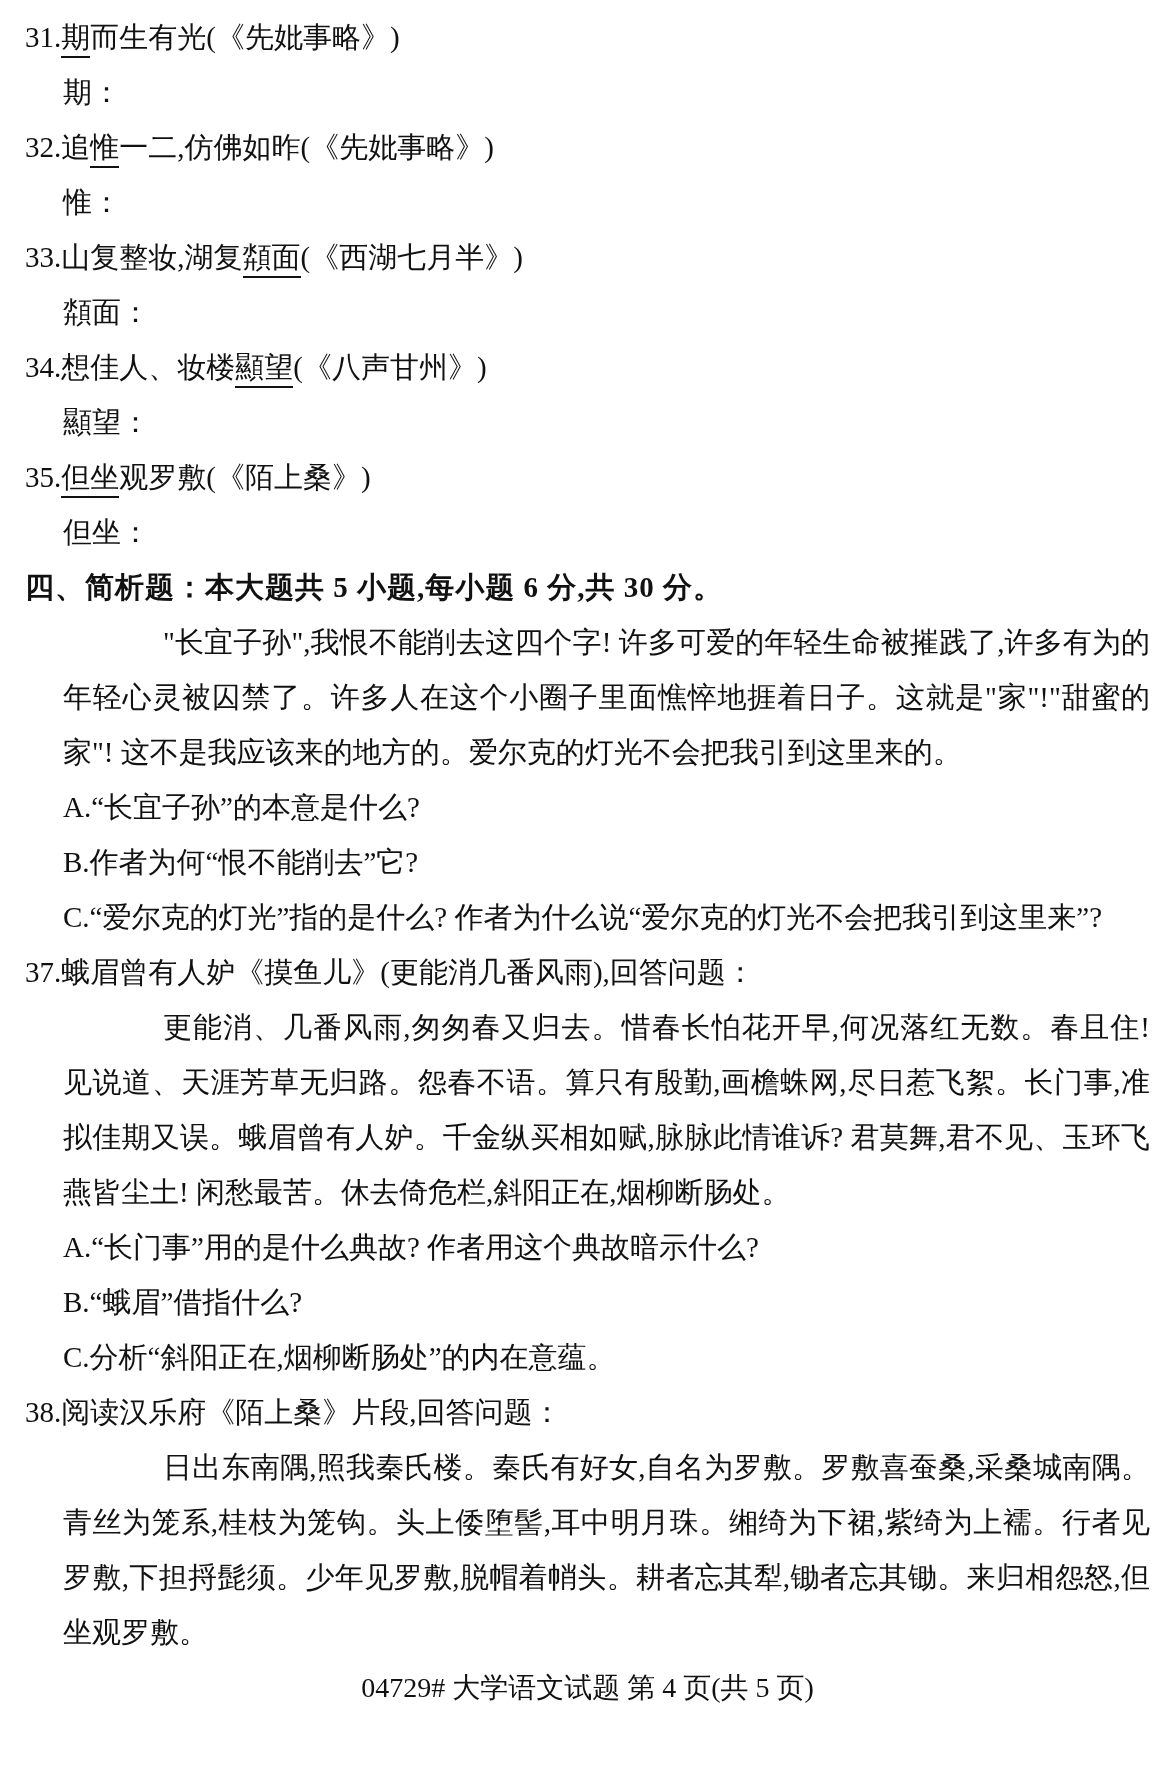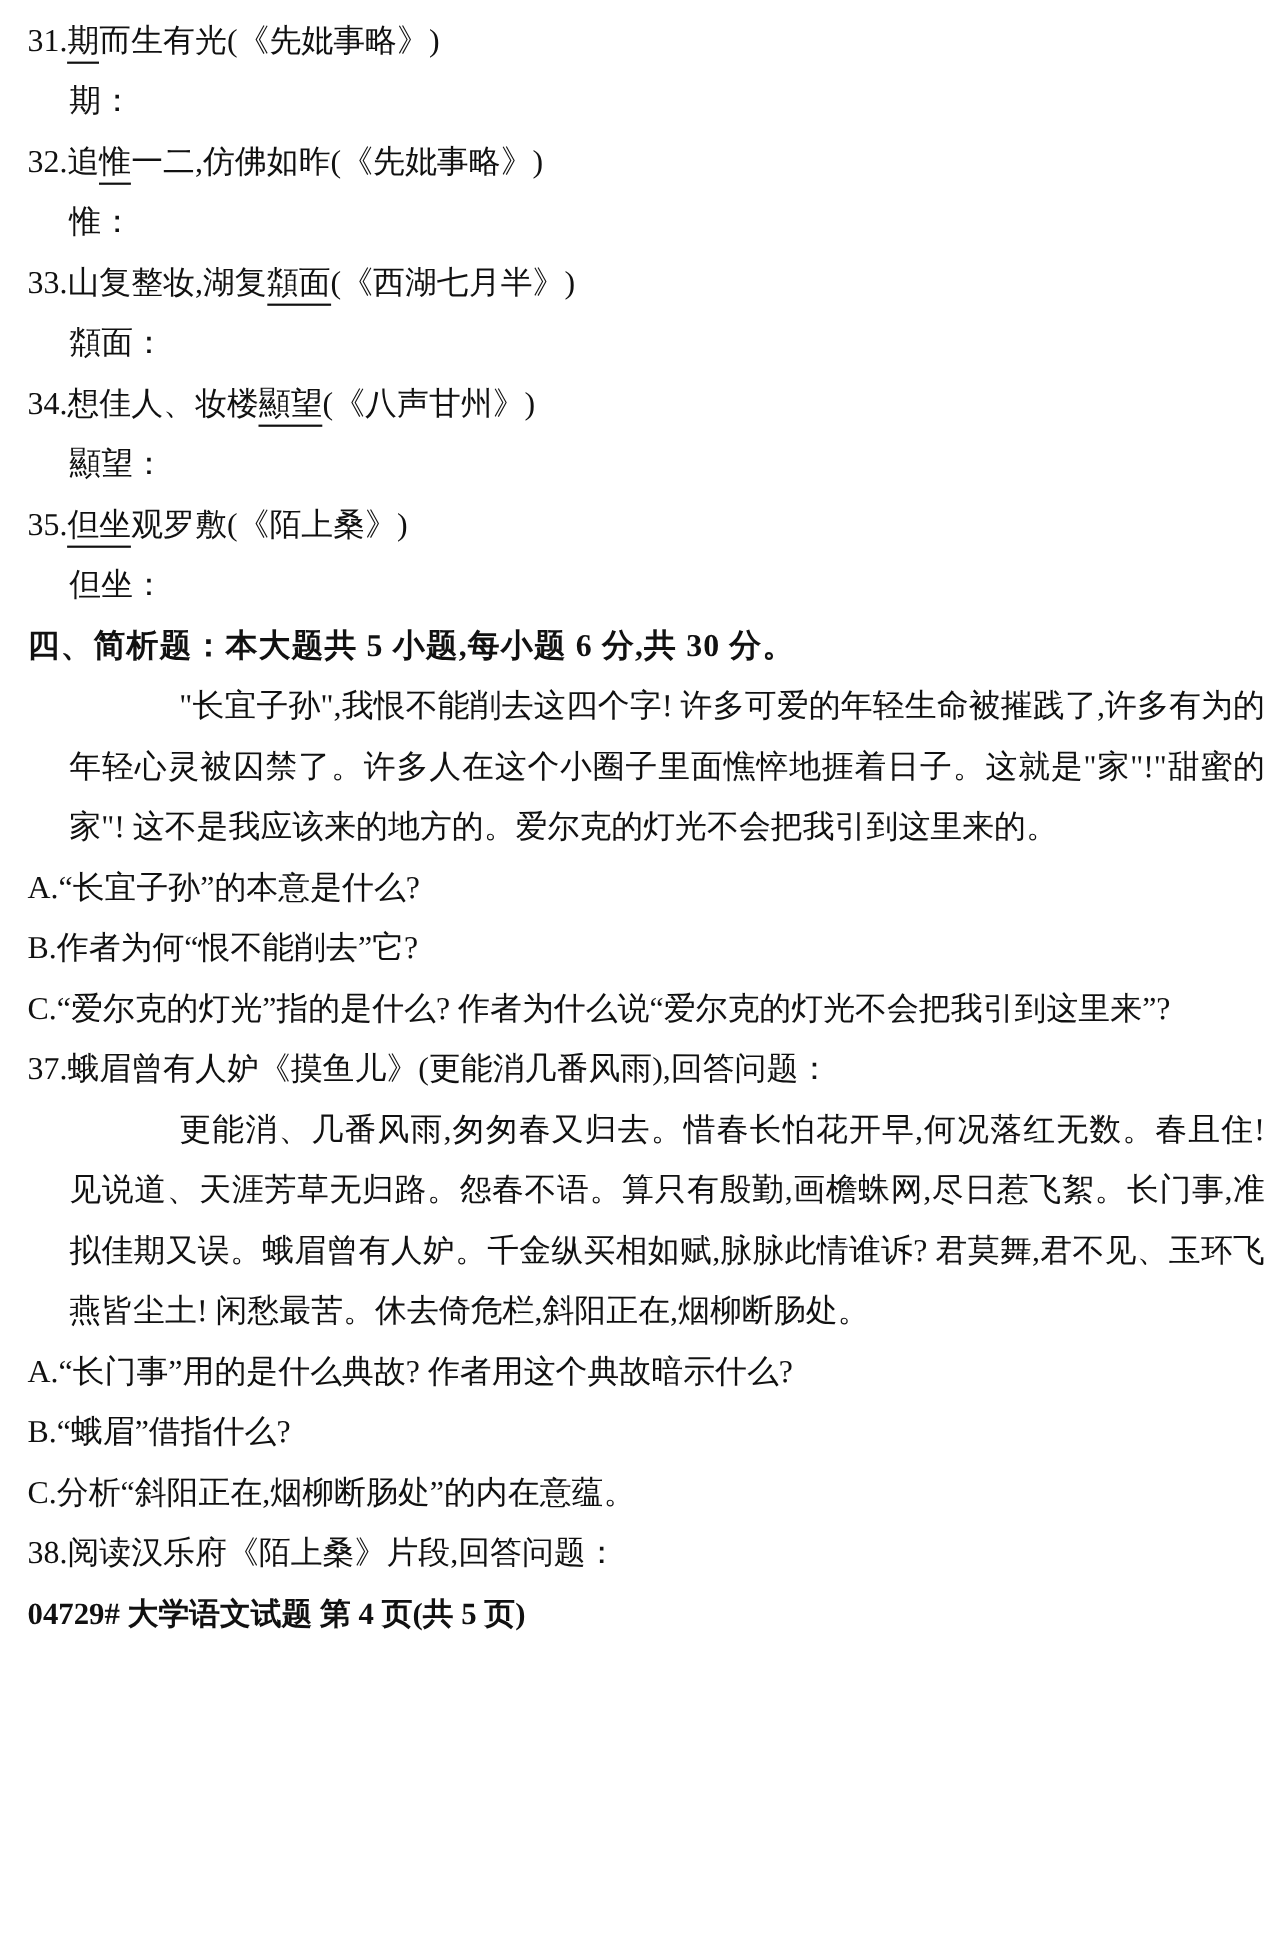--- a/index.html
+++ b/index.html
@@ -14,23 +14,23 @@
   .line { line-height:55px; white-space:nowrap; }
   .num { margin-right:0; }
   .answer { margin-left:38px; line-height:55px; }
   .heading { font-weight:bold; line-height:55px; letter-spacing:1px; }
   .passage {
     margin:0 0 0 38px;
     text-align:justify;
     text-indent:100px;
     line-height:55px;
   }
-  .sub { line-height:55px; }
+  .sub { margin-left:38px; line-height:55px; }
   .ul-word { border-bottom:2px solid currentColor; padding-bottom:3px; }
-  .footer { text-align:left; line-height:55px; font-size:28px;font-weight:bold; }
+  .footer { text-align:center; line-height:55px; font-size:28px; }
 </style>
 </head>
 <body>
 
 <div class="page">
 
   <div class="line">
     <span class="num">31.</span><span></span><span class="ul-word">期</span><span>而生有光(《先妣事略》)</span>
   </div>
   <div class="answer">期：</div>
@@ -66,16 +66,17 @@
     <span class="num">37.</span><span>蛾眉曾有人妒《摸鱼儿》(更能消几番风雨),回答问题：</span>
   </div>
   <p class="passage">更能消、几番风雨,匆匆春又归去。惜春长怕花开早,何况落红无数。春且住! 见说道、天涯芳草无归路。怨春不语。算只有殷勤,画檐蛛网,尽日惹飞絮。长门事,准拟佳期又误。蛾眉曾有人妒。千金纵买相如赋,脉脉此情谁诉? 君莫舞,君不见、玉环飞燕皆尘土! 闲愁最苦。休去倚危栏,斜阳正在,烟柳断肠处。</p>
   <div class="sub">A.“长门事”用的是什么典故? 作者用这个典故暗示什么?</div>
   <div class="sub">B.“蛾眉”借指什么?</div>
   <div class="sub">C.分析“斜阳正在,烟柳断肠处”的内在意蕴。</div>
 
   <div class="line">
     <span class="num">38.</span><span>阅读汉乐府《陌上桑》片段,回答问题：</span>
   </div>
+  <p class="passage">日出东南隅,照我秦氏楼。秦氏有好女,自名为罗敷。罗敷喜蚕桑,采桑城南隅。青丝为笼系,桂枝为笼钩。头上倭堕髻,耳中明月珠。缃绮为下裙,紫绮为上襦。行者见罗敷,下担捋髭须。少年见罗敷,脱帽着帩头。耕者忘其犁,锄者忘其锄。来归相怨怒,但坐观罗敷。</p>
 
   <div class="footer">04729# 大学语文试题 第 4 页(共 5 页)</div>
 
 </div>
 
 </body></html>

